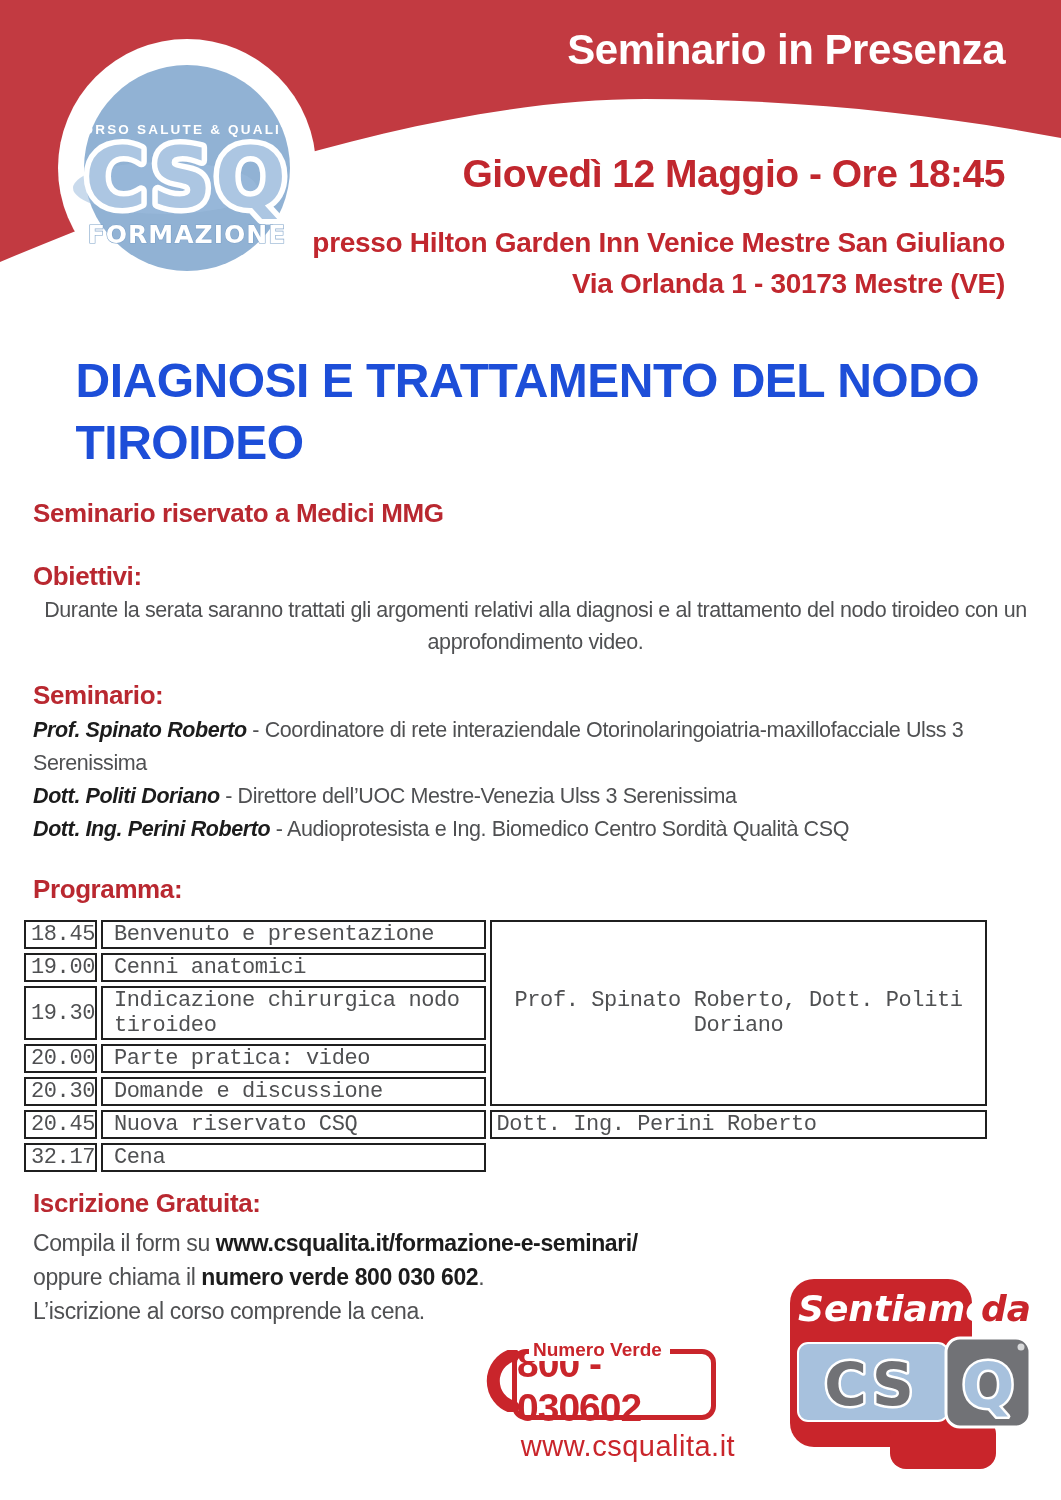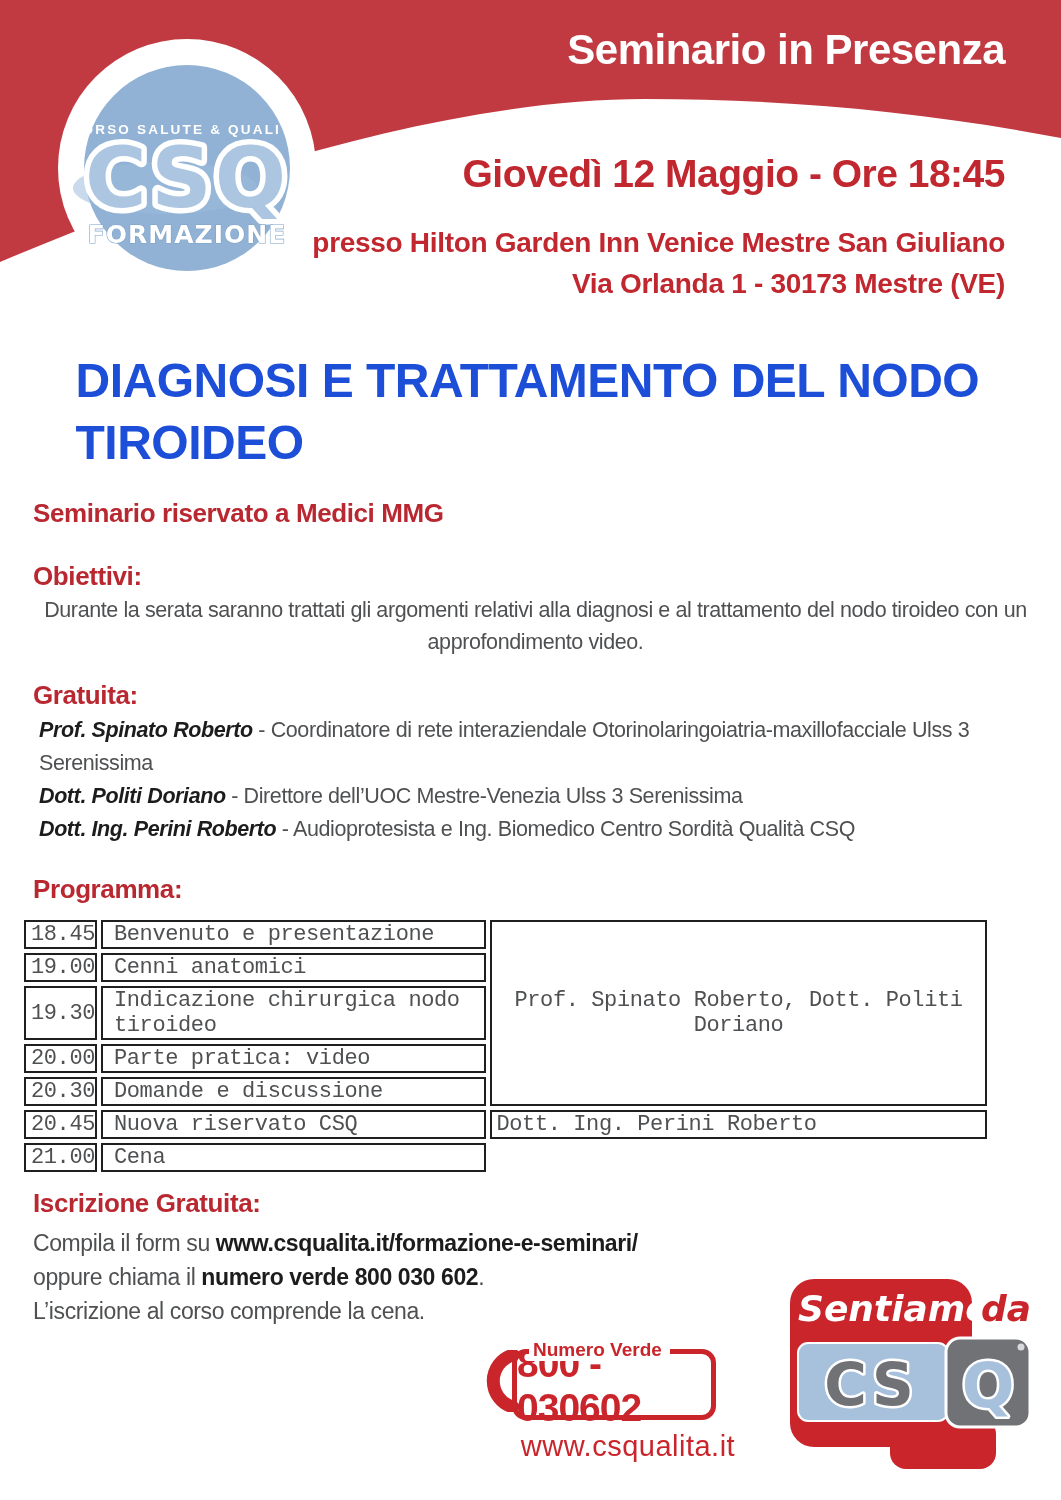--- a/index.html
+++ b/index.html
@@ -37,21 +37,21 @@
   }
   .h-objectives { top:561px; }
   .h-speakers  { top:680px; }
   .h-program   { top:874px; }
   .h-registration { top:1188px; }
   .body-text {
     position:absolute; left:33px; width:1005px;
     font-size:21.5px; letter-spacing:-0.4px; line-height:32px; color:#4f5052;
   }
   .objectives-body { top:594px;text-align:center; }
-  .speakers-list { top:714px;margin-left:6px; }
+  .speakers-list { top:714px; }
   .speaker-line { font-size:21.5px; letter-spacing:-0.4px; line-height:33px; color:#4f5052; }
   .speaker-name { font-weight:bold; font-style:italic; color:#1c1c1c; }
   
   .program-table {
     position:absolute; left:20px; top:916px;
     border-collapse:separate; border-spacing:4px;
   }
   .program-table td {
     border:2px solid #1f1f1f; height:29px; vertical-align:middle;
     font-size:22px; letter-spacing:-0.4px; color:#4f5052; background:#ffffff;font-family:Liberation Mono, monospace;
@@ -107,21 +107,21 @@
     <div class="venue-line">Via Orlanda 1 - 30173 Mestre (VE)</div>
   </div>
 
   <h1 class="main-title">DIAGNOSI E TRATTAMENTO DEL NODO TIROIDEO</h1>
 
   <div class="audience">Seminario riservato a Medici MMG</div>
 
   <div class="sec-heading h-objectives">Obiettivi:</div>
   <p class="body-text objectives-body">Durante la serata saranno trattati gli argomenti relativi alla diagnosi e al trattamento del nodo tiroideo con un approfondimento video.</p>
 
-  <div class="sec-heading h-speakers">Gratuita:</div>
+  <div class="sec-heading h-speakers">Seminario:</div>
   <div class="body-text speakers-list">
     <div class="speaker-line"><span class="speaker-name">Prof. Spinato Roberto</span><span> - Coordinatore di rete interaziendale Otorinolaringoiatria-maxillofacciale Ulss 3 Serenissima</span></div>
     <div class="speaker-line"><span class="speaker-name">Dott. Politi Doriano</span><span> - Direttore dell’UOC Mestre-Venezia Ulss 3 Serenissima</span></div>
     <div class="speaker-line"><span class="speaker-name">Dott. Ing. Perini Roberto</span><span> - Audioprotesista e Ing. Biomedico Centro Sordità Qualità CSQ</span></div>
   </div>
 
   <div class="sec-heading h-program">Programma:</div>
 
   <table class="program-table">
     <tbody>
@@ -145,21 +145,21 @@
     <tr>
       <td class="t-time">20.30</td>
       <td class="t-topic">Domande e discussione</td>
     </tr>
     <tr>
       <td class="t-time">20.45</td>
       <td class="t-topic">Nuova riservato CSQ</td>
       <td class="t-speaker-single">Dott. Ing. Perini Roberto</td>
     </tr>
     <tr>
-      <td class="t-time">21.00</td>
+      <td class="t-time">32.17</td>
       <td class="t-topic">Cena</td>
       <td class="t-empty"></td>
     </tr>
   </tbody>
     </table>
 
   <div class="sec-heading h-registration">Iscrizione Gratuita:</div>
   <div class="reg-lines">
     <div><span>Compila il form su </span><span class="reg-bold">www.csqualita.it/formazione-e-seminari/</span></div>
     <div><span>oppure chiama il </span><span class="reg-bold">numero verde 800 030 602</span><span>.</span></div>

